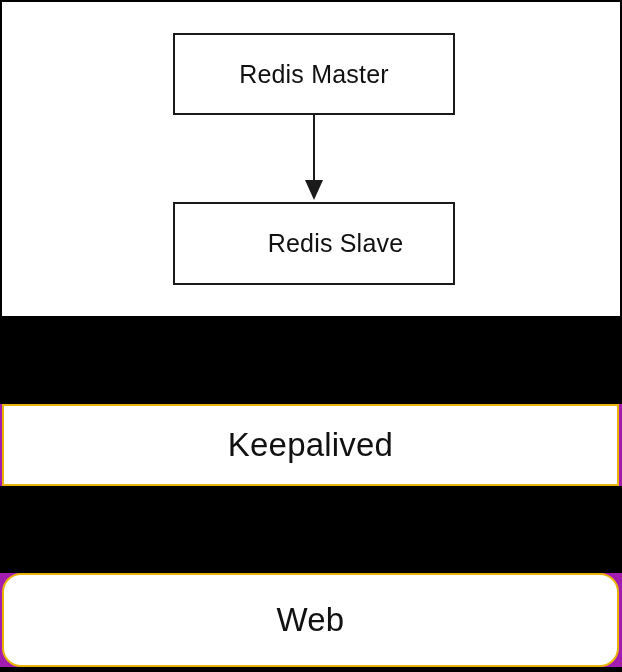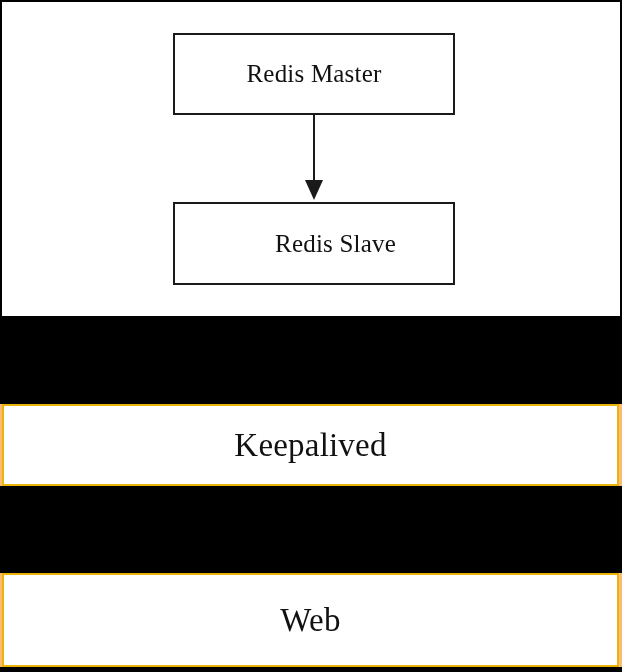--- a/index.html
+++ b/index.html
@@ -5,23 +5,22 @@
   html, body {
     margin: 0;
     padding: 0;
     background: #ffffff;
     font-family: "Liberation Sans", "DejaVu Sans", sans-serif;
   }
   #canvas {
     position: relative;
     width: 622px;
     height: 672px;
-    background: #fdba74;
+    background: #a21caf;
     overflow: hidden;
-    font-family: Liberation Serif, serif;
   }
   .abs { position: absolute; box-sizing: border-box; }
 
   
   .top-panel {
     left: 0; top: 0;
     width: 622px; height: 318px;
     background: #ffffff;
     border: 2px solid #000000;
   }
@@ -58,21 +57,21 @@
     background: #ffffff;
     border: 2px solid #eab308;
     display: flex;
     align-items: center;
     justify-content: center;
     font-size: 33px;
     color: #111111;
     letter-spacing: 0.2px;
   }
   .band-keepalived { top: 404px; height: 82px; }
-  .band-web        { top: 573px; height: 94px; }
+  .band-web        { top: 573px; height: 94px; border-radius: 19px; }
 </style>
 </head>
 <body>
 
 <div id="canvas">
 
   <div class="abs top-panel">
 
     <div class="abs node-box node-master">
       <span>Redis Master</span>

